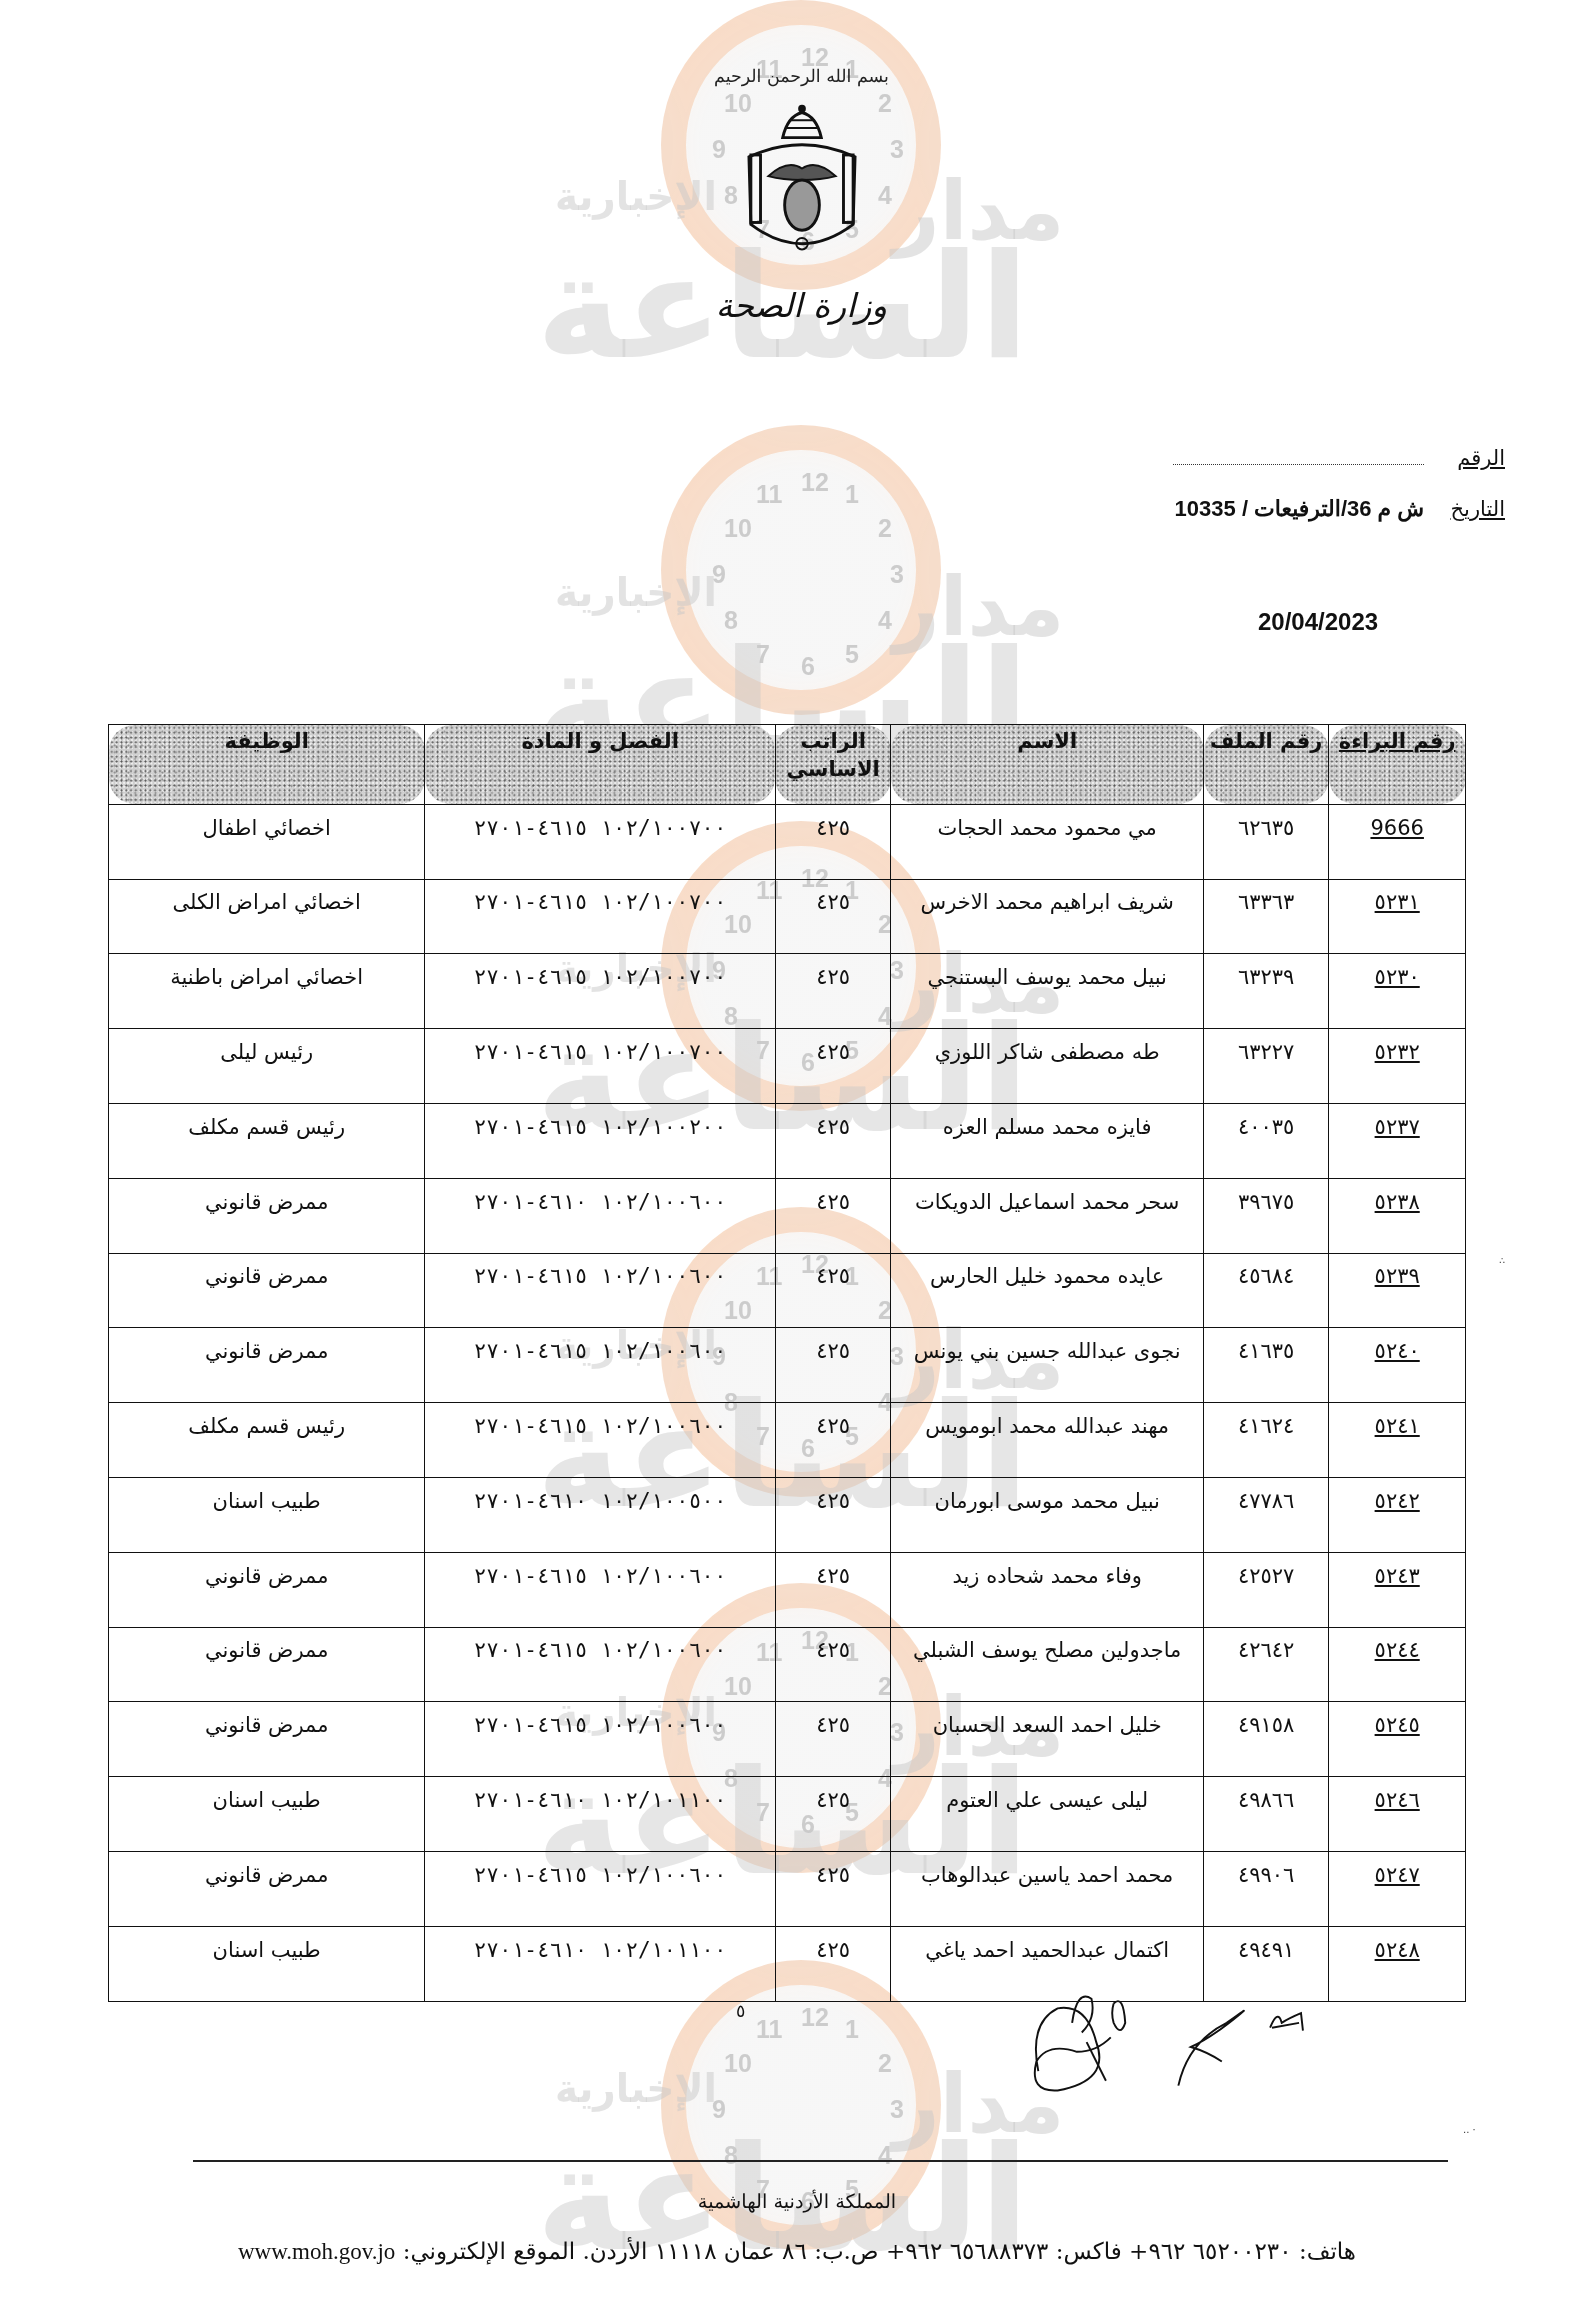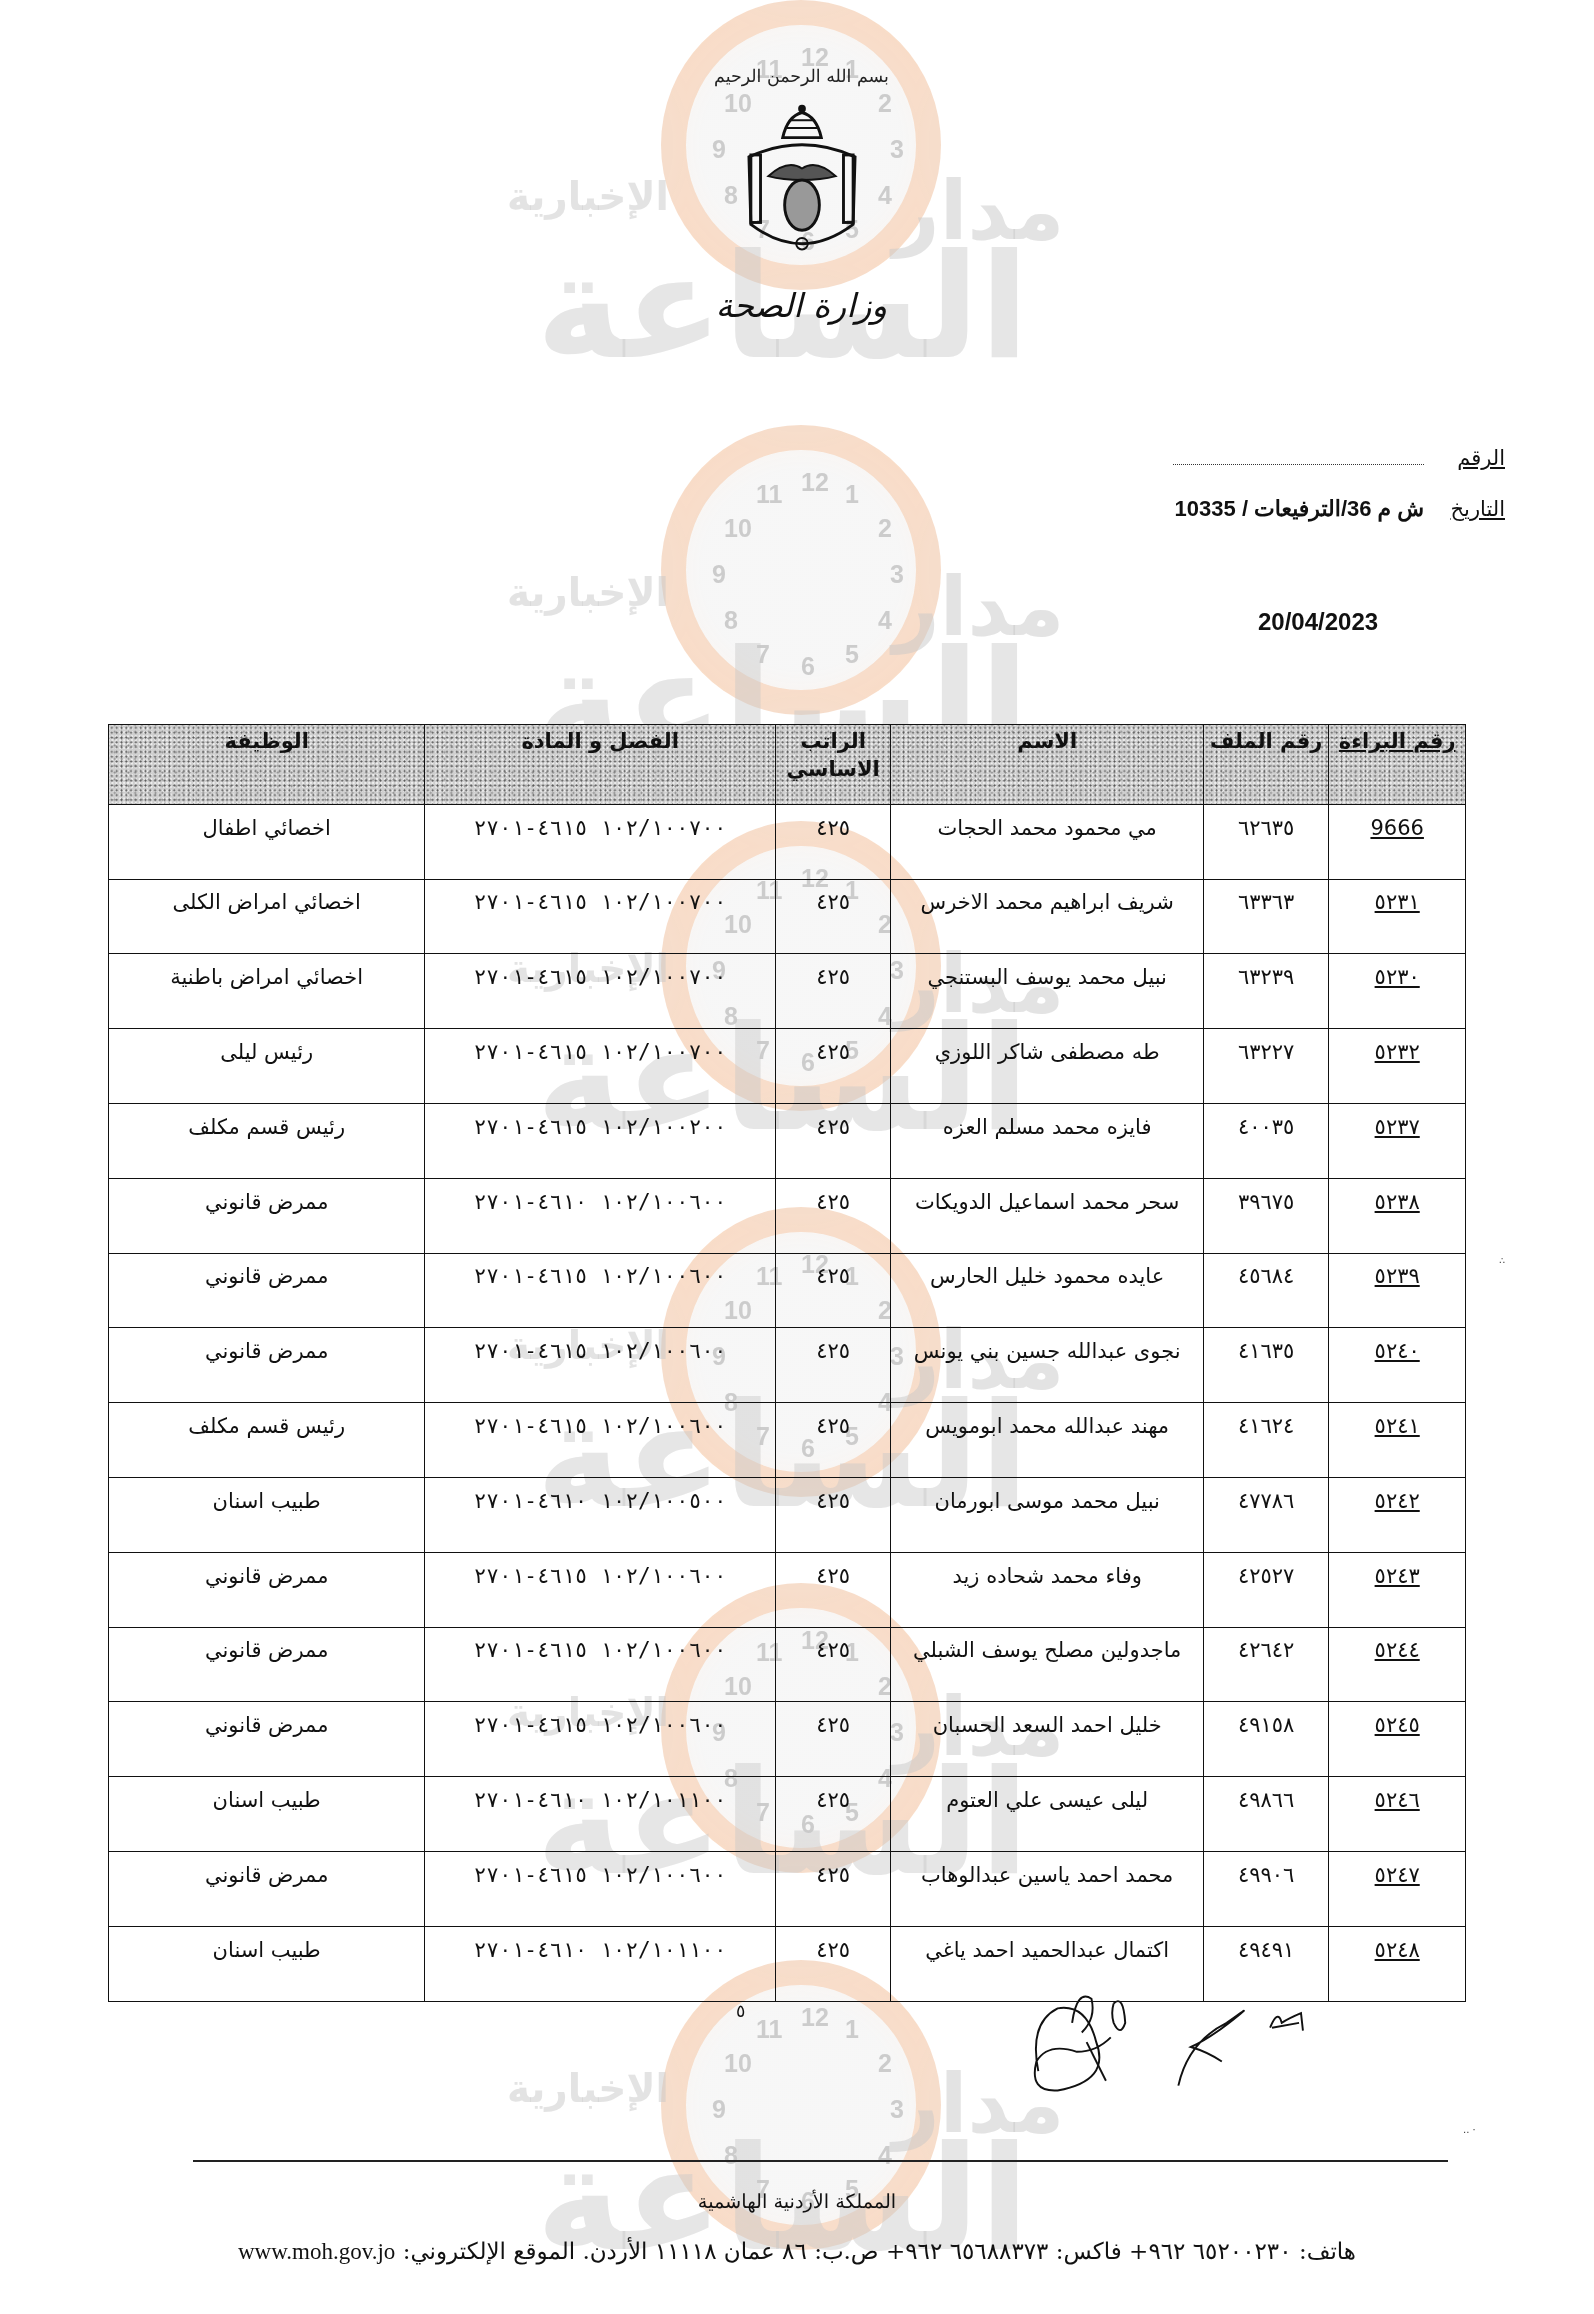--- a/index.html
+++ b/index.html
@@ -16,21 +16,21 @@
       background: radial-gradient(circle, rgba(240,240,240,0.55) 60%, rgba(250,232,220,0.5) 100%);
       box-sizing: border-box;
     }
     .wm-clock .num { position: absolute; font: bold 25px "Liberation Sans", sans-serif; color: rgba(170,170,170,0.55); }
     .wm-text-big {
       position: absolute; font: bold 145px "DejaVu Sans", sans-serif; color: rgba(200,200,200,0.45);
       direction: rtl; white-space: nowrap; letter-spacing: 5.8px;
     }
     .wm-text-small {
       position: absolute; font: bold 39px "DejaVu Sans", sans-serif; color: rgba(200,200,200,0.5);
-      direction: rtl; white-space: nowrap;
+      direction: rtl; white-space: nowrap; margin-left: 48px;
     }
     .wm-text-madar {
       position: absolute; font: bold 81px "DejaVu Sans", sans-serif; color: rgba(200,200,200,0.5);
       direction: rtl; white-space: nowrap;
     }
 
     
     .letterhead { position: absolute; left: 676px; top: 58px; width: 251px; text-align: center; z-index: 2; }
     .basmala { font: 17.4px "DejaVu Serif", serif; direction: rtl; color: #222; margin-top: 7.7px; }
     .coat-of-arms { width: 126px; height: 164px; margin: 13.5px auto 0; }
@@ -54,20 +54,21 @@
     .promo-table th {
       height: 75px; font: bold 21px "DejaVu Sans", sans-serif; color: #111; line-height: 1.35;
       background-color: #cfcfcf;
       background-image:
         radial-gradient(#555 0.8px, transparent 1.2px),
         radial-gradient(#888 0.8px, transparent 1.2px),
         radial-gradient(#eee 1px, transparent 1.4px);
       background-size: 4.8px 4.8px, 6.8px 6.8px, 3.9px 3.9px;
       background-position: 0 0, 1.9px 2.9px, 1px 1px;
       padding: 1.9px 5.8px;
+      border-radius: 26px;
     }
     .promo-table td { height: 68px; font-size: 21px; padding: 5.8px 7.7px 0; line-height: 35px; }
     .c-cert { width: 126px; text-align: center; text-decoration: underline; }
     .c-file { width: 114px; text-align: center; }
     .c-name { width: 317px; text-align: center; }
     .c-salary { width: 100px; text-align: center; }
     .c-chapter { width: 355px; text-align: center; letter-spacing: 1px; font-family: "DejaVu Sans Mono", monospace; }
     .c-job { width: 322px; text-align: center; }
 
     

